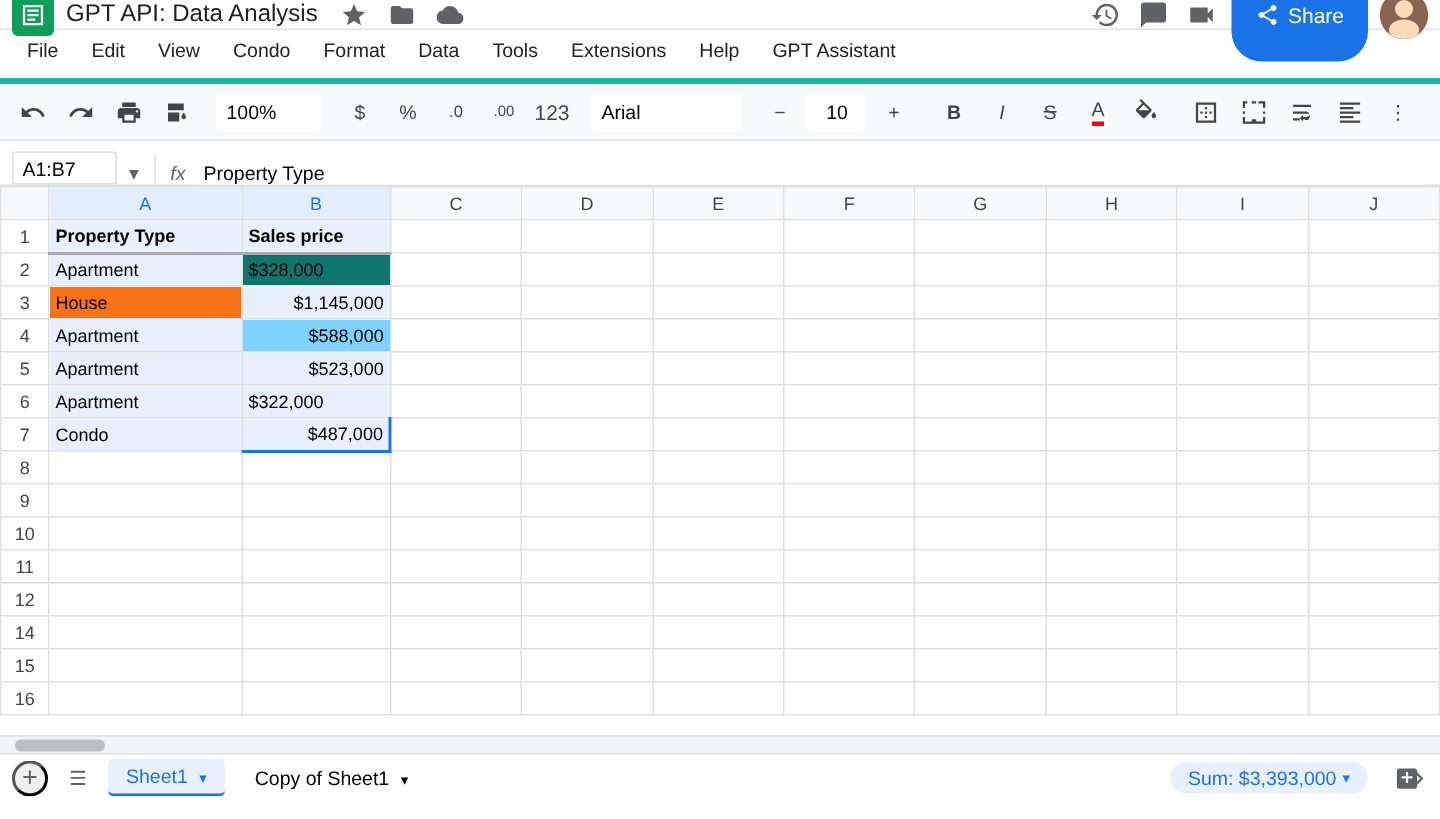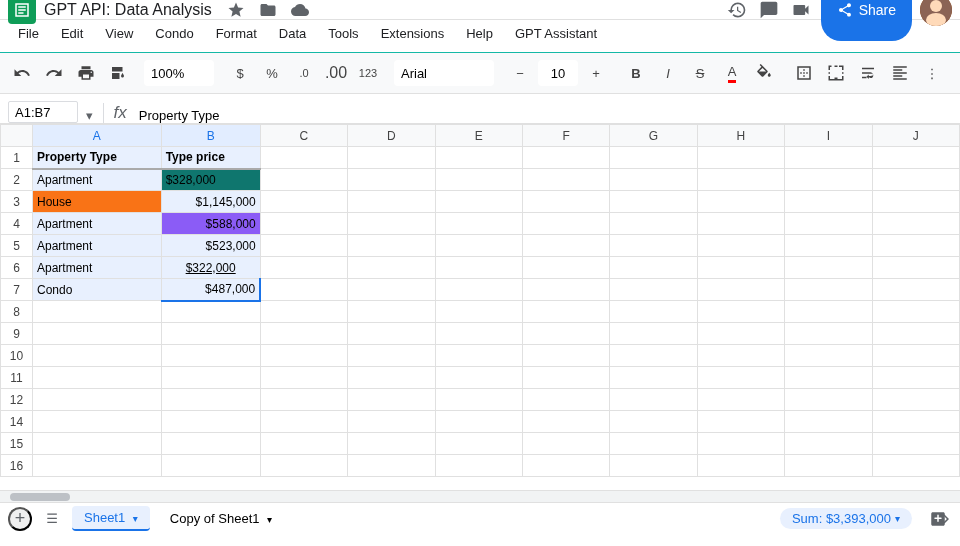--- a/index.html
+++ b/index.html
@@ -13,35 +13,35 @@
     .icon-btn { width: 24px; height: 24px; display: flex; align-items: center; justify-content: center; color: #5f6368; cursor: pointer; border-radius: 50%; }
     .spacer { flex: 1; }
     .share-btn { background: #1a73e8; color: white; border: none; border-radius: 20px; padding: 23px 16px; font-size: 14px; cursor: pointer; display: flex; align-items: center; gap: 6px; }
     .avatar { width: 32px; height: 32px; border-radius: 50%; background: #8b4513; overflow: hidden; display: flex; align-items: center; justify-content: center; }
 
     
     .menu-bar { display: flex; align-items: flex-start; background: #fff; padding: 2px 8px; height: 32px; gap: 2px; }
     .menu-item { padding: 4px 10px; font-size: 13px; color: #202124; cursor: pointer; border-radius: 4px; }
 
     
-    .toolbar { display: flex; align-items: center; background: #f8f9fa; border-top: 1px solid #14b8a6; border-bottom: 1px solid #e0e0e0; padding: 4px 8px; height: 42px; gap: 4px; }
+    .toolbar { display: flex; align-items: center; background: #f8f9fa; border-top: 4px solid #14b8a6; border-bottom: 1px solid #e0e0e0; padding: 4px 8px; height: 42px; gap: 4px; }
     .tb-btn { min-width: 28px; height: 28px; display: flex; align-items: center; justify-content: center; cursor: pointer; border-radius: 4px; border: none; background: transparent; color: #444; font-size: 13px; }
     .tb-sep { width: 1px; height: 20px; background: #dadce0; margin: 0 2px; }
     .tb-input { border: 1px solid transparent; border-radius: 4px; padding: 2px 6px; font-size: 13px; background: white; height: 26px; }
     .zoom-select { width: 70px; }
     .font-select { width: 100px; }
     .font-size { width: 40px; text-align: center; }
     .bold { font-weight: bold; }
     .italic-btn { font-style: italic; }
     .strike { text-decoration: line-through; }
 
     
     .formula-bar { display: flex; align-items: flex-end; border-bottom: 1px solid #e0e0e0; height: 30px; padding: 0 8px; gap: 8px; }
     .cell-ref { width: 70px; border: 1px solid #dadce0; height: 22px; padding: 0 6px; font-size: 13px; border-radius: 2px; }
-    .fx-label { color: #5f6368; font-size: 17px; font-style: italic; }
+    .fx-label { color: #5f6368; font-size: 13px; font-style: italic; }
     .formula-input { flex: 1; border: none; outline: none; font-size: 13px; padding: 0 4px; }
 
     
     .sheet-container { display: flex; flex-direction: column; height: calc(546px - 36px - 32px - 42px - 30px - 32px); overflow: hidden; }
     .sheet-scroll { overflow: auto; flex: 1; position: relative; }
     table.grid { border-collapse: collapse; table-layout: fixed; }
     table.grid th, table.grid td { border: 1px solid #e0e0e0; font-size: 12px; }
     .row-header { background: #f8f9fa; text-align: center; color: #444; font-weight: normal; width: 32px; min-width: 32px; height: 22px; position: sticky; left: 0; z-index: 2; border: 1px solid #e0e0e0; }
     .col-header { background: #f8f9fa; text-align: center; color: #444; font-weight: normal; height: 22px; border: 1px solid #e0e0e0; position: sticky; top: 0; z-index: 3; }
     .col-header.selected { background: #e2edff; color: #1a73e8; }
@@ -151,22 +151,22 @@
     <svg width="18" height="18" viewBox="0 0 24 24" fill="#444">
         <path d="M18 4H4v6h14V4zm0 14c1.1 0 2-.9 2-2s-2-4-2-4-2 2.9-2 4 .9 2 2 2zm-4-6H4v8h10v-8z"></path>
       </svg>
   </button>
   <div class="tb-sep"></div>
   <input class="tb-input zoom-select" value="100%" style="">
   <div class="tb-sep"></div>
   <button class="tb-btn">$</button>
   <button class="tb-btn">%</button>
   <button class="tb-btn" style="font-size:11px">.0</button>
-  <button class="tb-btn" style="font-size:16px">.00</button>
-  <button class="tb-btn" style="font-size:11px">123</button>
+  <button class="tb-btn" style="font-size:10px">.00</button>
+  <button class="tb-btn" style="font-size:14px">123</button>
   <div class="tb-sep"></div>
   <input class="tb-input font-select" value="Arial" style="">
   <div class="tb-sep"></div>
   <button class="tb-btn">−</button>
   <input class="tb-input font-size" value="10" style="">
   <button class="tb-btn">+</button>
   <div class="tb-sep"></div>
   <button class="tb-btn bold">B</button>
   <button class="tb-btn italic-btn" style="font-style:italic">I</button>
   <button class="tb-btn strike" style="text-decoration:line-through">S</button>
@@ -242,21 +242,21 @@
           <th class="col-header">G</th>
           <th class="col-header">H</th>
           <th class="col-header">I</th>
           <th class="col-header">J</th>
         </tr>
       </thead>
       <tbody id="grid-body">
       <tr>
             <td class="row-header">1</td>
             <td style="background: rgb(232, 240, 254); font-weight: bold; border-bottom: 2px solid rgb(170, 170, 170);">Property Type</td>
-            <td style="text-align: left; background: rgb(232, 240, 254); font-weight: bold; border-bottom: 2px solid rgb(170, 170, 170);">Type price</td>
+            <td style="text-align: left; background: rgb(232, 240, 254); font-weight: bold; border-bottom: 2px solid rgb(170, 170, 170);">Sales price</td>
             <td></td>
             <td></td>
             <td></td>
             <td></td>
             <td></td>
             <td></td>
             <td></td>
             <td></td>
           </tr>
           <tr>
@@ -281,21 +281,21 @@
             <td></td>
             <td></td>
             <td></td>
             <td></td>
             <td></td>
             <td></td>
           </tr>
           <tr>
             <td class="row-header">4</td>
             <td style="background: rgb(232, 240, 254);">Apartment</td>
-            <td style="text-align: right; background: #8b5cf6;">$588,000</td>
+            <td style="text-align: right; background: #7dd3fc;">$588,000</td>
             <td></td>
             <td></td>
             <td></td>
             <td></td>
             <td></td>
             <td></td>
             <td></td>
             <td></td>
           </tr>
           <tr>
@@ -307,21 +307,21 @@
             <td></td>
             <td></td>
             <td></td>
             <td></td>
             <td></td>
             <td></td>
           </tr>
           <tr>
             <td class="row-header">6</td>
             <td style="background: rgb(232, 240, 254);">Apartment</td>
-            <td style="text-align: center; background: rgb(232, 240, 254); text-decoration: underline;">$322,000</td>
+            <td style="text-align: left; background: rgb(232, 240, 254);">$322,000</td>
             <td></td>
             <td></td>
             <td></td>
             <td></td>
             <td></td>
             <td></td>
             <td></td>
             <td></td>
           </tr>
           <tr>

